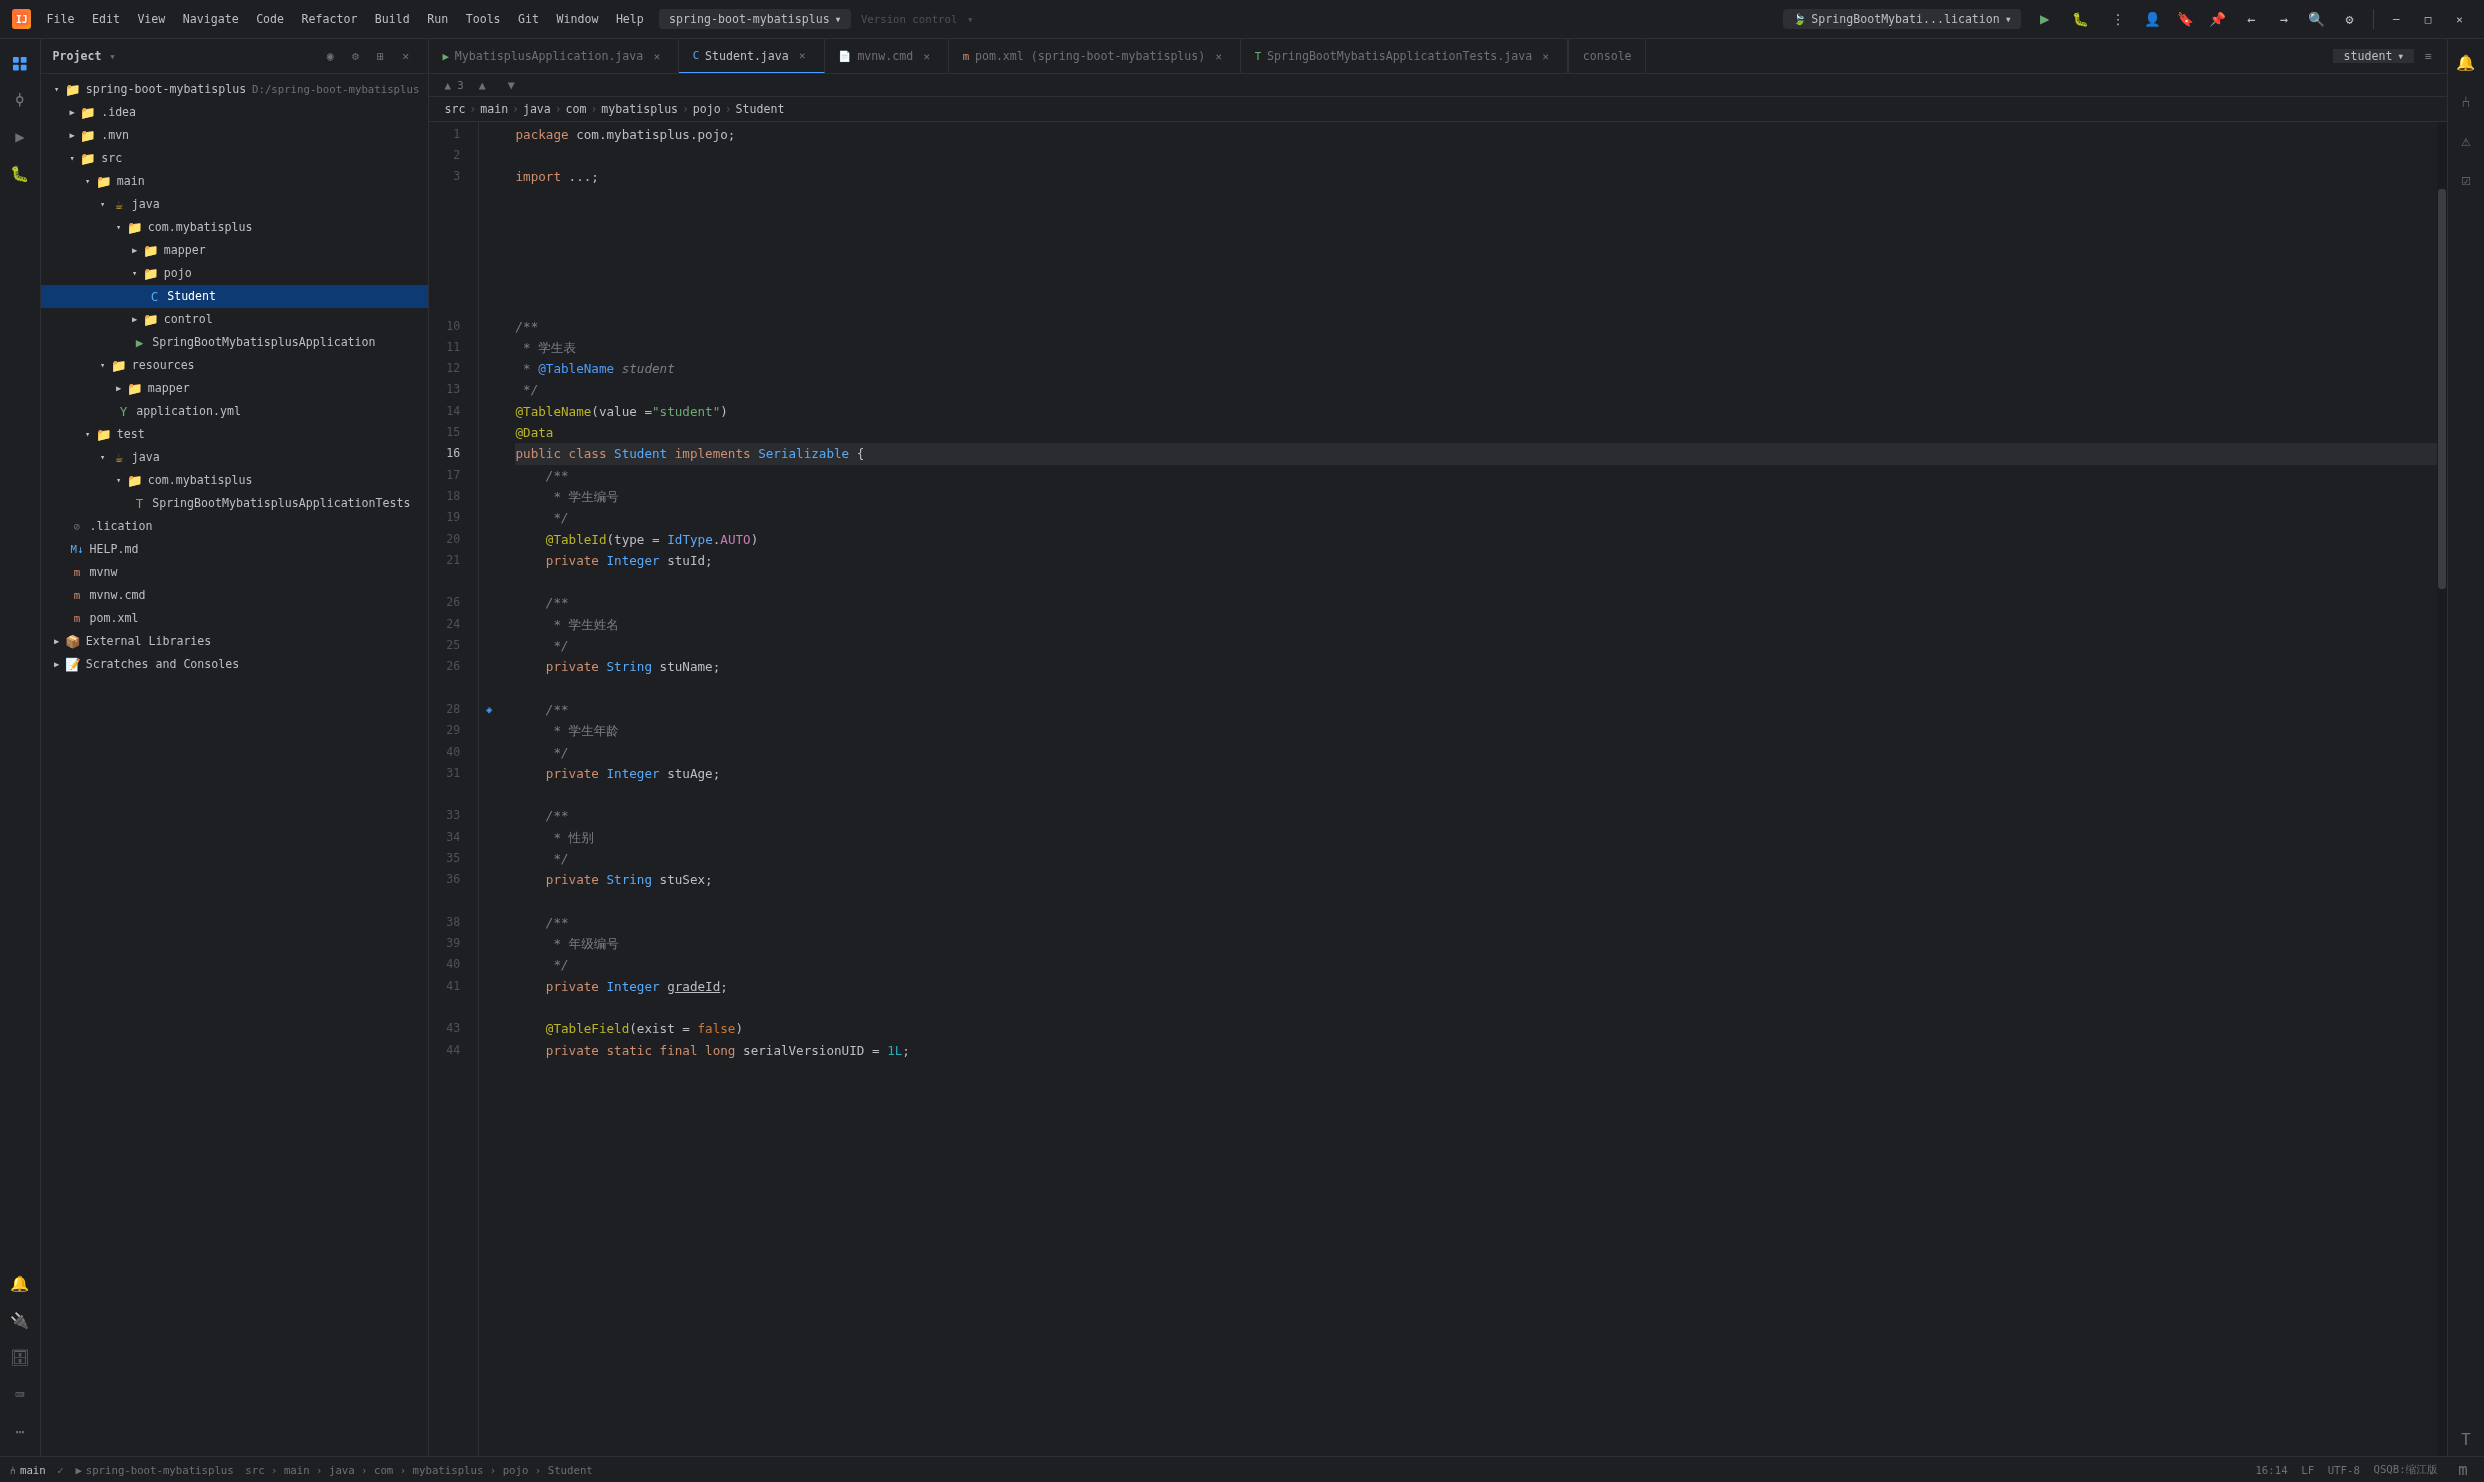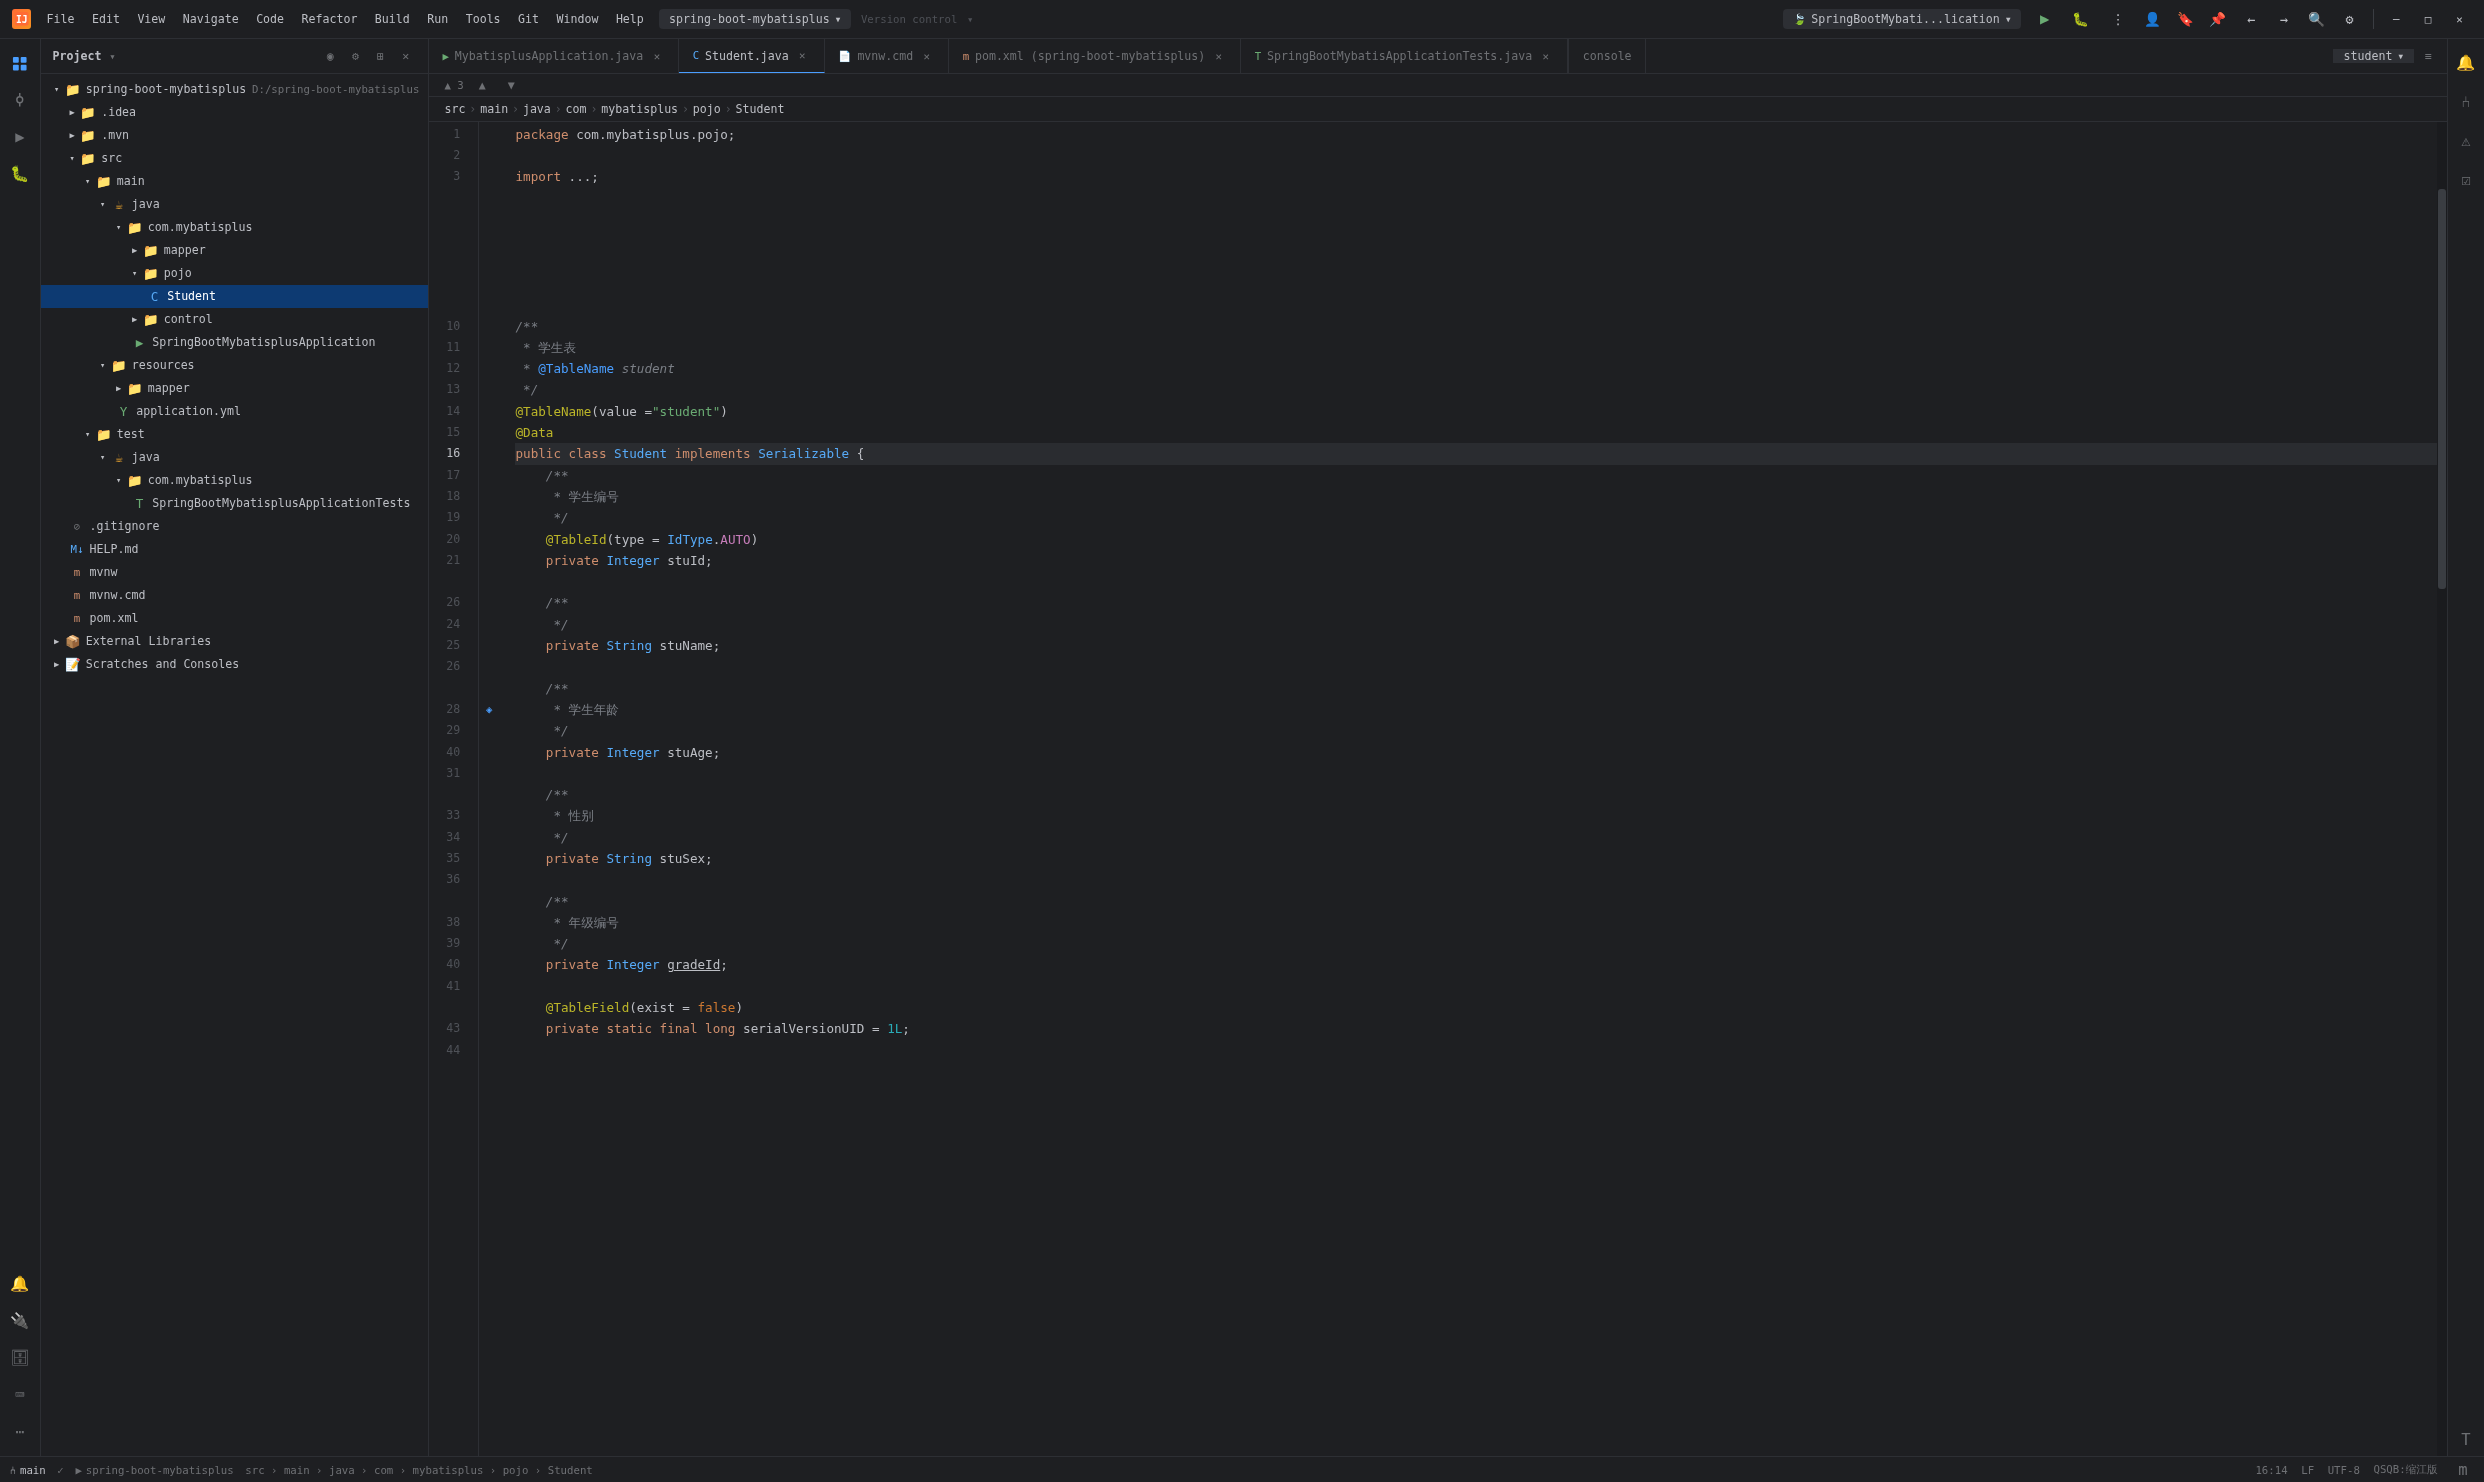--- a/index.html
+++ b/index.html
@@ -633,21 +633,21 @@
         <span class="indent" style="display:inline-block;width:82px;"></span>
         <span class="tree-arrow" style="width:3.9px;"></span>
         <span class="tree-icon" style="color:#6aab73;">T</span>
         <span class="tree-label">SpringBootMybatisplusApplicationTests</span>
       </div>
 
       <div class="tree-item">
         <span class="indent" style="display:inline-block;width:19.4px;"></span>
         <span class="tree-arrow" style="width:3.9px;"></span>
         <span class="tree-icon" style="font-size:10.7px;color:#6e7074;">⊘</span>
-        <span class="tree-label">.gitignore</span>
+        <span class="tree-label">.lication</span>
       </div>
 
       <div class="tree-item">
         <span class="indent" style="display:inline-block;width:19.4px;"></span>
         <span class="tree-arrow" style="width:3.9px;"></span>
         <span class="tree-icon" style="font-size:10.7px;color:#56a8f5;">M↓</span>
         <span class="tree-label">HELP.md</span>
       </div>
 
       <div class="tree-item">
@@ -864,20 +864,21 @@
         <div><span class="ann">@TableName</span><span class="punc">(</span><span style="color:#bcbec4;">value </span><span class="punc">=</span><span class="str">"student"</span><span class="punc">)</span></div>
         <div><span class="ann">@Data</span></div>
         <div style="background:#2a2c30;"><span class="kw">public</span> <span class="kw">class</span> <span class="cl">Student</span> <span class="kw">implements</span> <span class="iface">Serializable</span> <span class="punc">{</span></div>
         <div>    <span class="cmt">/**</span></div>
         <div>    <span class="cmt"> * </span><span class="cmt-ch">学生编号</span></div>
         <div>    <span class="cmt"> */</span></div>
         <div>    <span class="ann">@TableId</span><span class="punc">(</span><span style="color:#bcbec4;">type</span> <span class="punc">=</span> <span class="cl">IdType</span><span class="punc">.</span><span style="color:#c77dba;">AUTO</span><span class="punc">)</span></div>
         <div>    <span class="kw">private</span> <span class="tp">Integer</span> <span style="color:#bcbec4;">stuId</span><span class="punc">;</span></div>
         <div> </div>
         <div>    <span class="cmt">/**</span></div>
+        <div>    <span class="cmt"> * </span><span class="cmt-ch">学生姓名</span></div>
         <div>    <span class="cmt"> */</span></div>
         <div>    <span class="kw">private</span> <span class="tp">String</span> <span style="color:#bcbec4;">stuName</span><span class="punc">;</span></div>
         <div> </div>
         <div>    <span class="cmt">/**</span></div>
         <div>    <span class="cmt"> * </span><span class="cmt-ch">学生年龄</span></div>
         <div>    <span class="cmt"> */</span></div>
         <div>    <span class="kw">private</span> <span class="tp">Integer</span> <span style="color:#bcbec4;">stuAge</span><span class="punc">;</span></div>
         <div> </div>
         <div>    <span class="cmt">/**</span></div>
         <div>    <span class="cmt"> * </span><span class="cmt-ch">性别</span></div>

